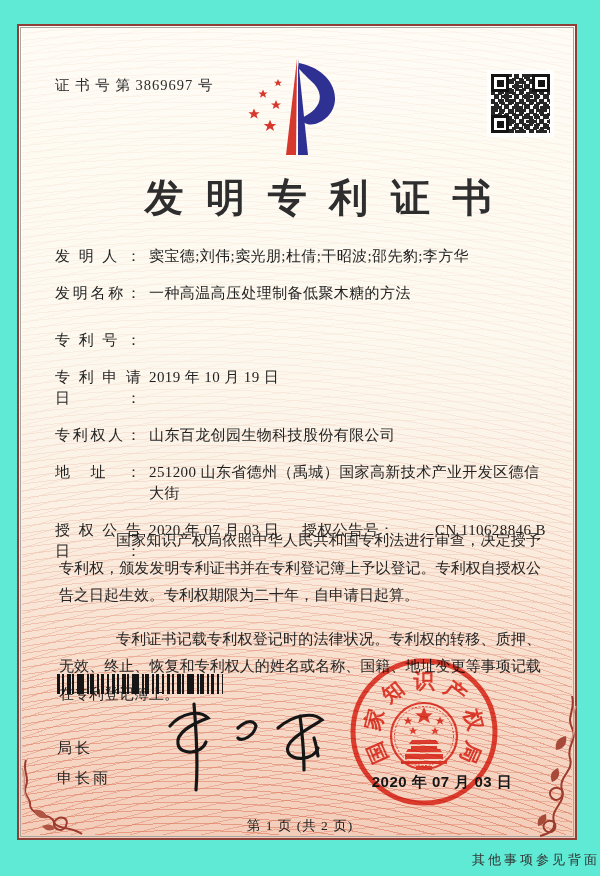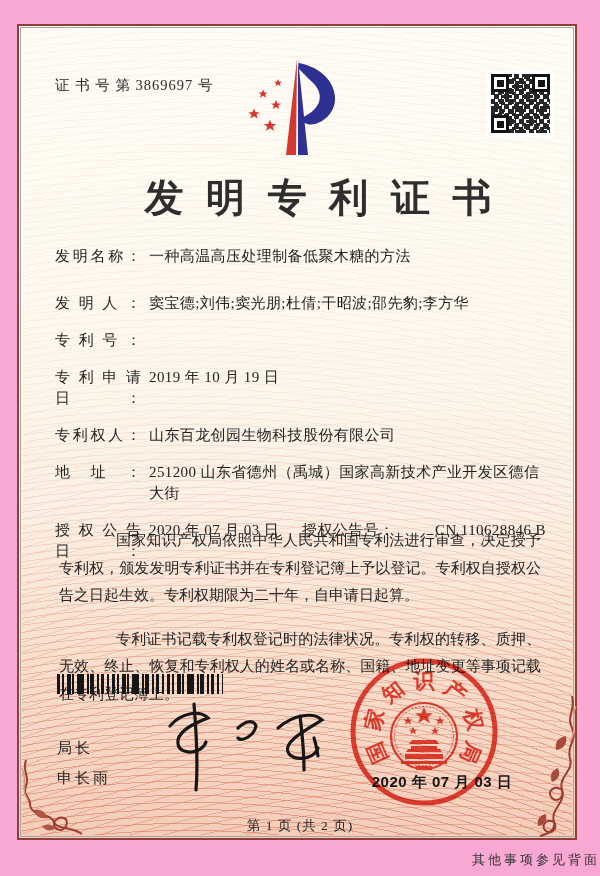--- a/index.html
+++ b/index.html
@@ -1,17 +1,17 @@
 <!DOCTYPE html>
 <html><head>
 <meta charset="utf-8">
 <style>
   html,body{margin:0;padding:0;}
   body{width:600px;height:876px;background:#fbf8f1;font-family:"Liberation Serif","DejaVu Serif",serif;}
-  .page{position:relative;width:600px;height:876px;background:#f9a8d4;overflow:hidden;}
+  .page{position:relative;width:600px;height:876px;background:#5eead4;overflow:hidden;}
   .abs{position:absolute;}
 
   
   .frame{position:absolute;left:17px;top:24px;width:560px;height:816px;box-sizing:border-box;
     border:2px solid #8e4038;
     background:linear-gradient(180deg,#fefcf5 0%,#fdf9ef 38%,#fbf0e3 60%,#f8dfce 78%,#f3cdb9 100%);}
   .frame-inner{position:absolute;inset:1px;border:1px solid #a7a5a0;pointer-events:none;}
   .waves{position:absolute;inset:3px;
     background:
       repeating-radial-gradient(circle at 30% 215%, rgba(219,110,84,.55) 0 1px, rgba(0,0,0,0) 1px 7px),
@@ -100,27 +100,27 @@
   <div class="abs qr">
     <div class="qr-noise"></div>
     <div class="qf tl"></div>
     <div class="qf tr"></div>
     <div class="qf bl"></div>
   </div>
 
   <div class="abs title">发明专利证书</div>
 
   <div class="abs fields">
+    <div class="frow">
+      <span class="lab">发明人：</span>
+      <span class="val">窦宝德;刘伟;窦光朋;杜倩;干昭波;邵先豹;李方华</span>
+    </div>
     <div class="frow gap-lg">
       <span class="lab">发明名称：</span>
       <span class="val">一种高温高压处理制备低聚木糖的方法</span>
-    </div>
-    <div class="frow">
-      <span class="lab">发明人：</span>
-      <span class="val">窦宝德;刘伟;窦光朋;杜倩;干昭波;邵先豹;李方华</span>
     </div>
     <div class="frow">
       <span class="lab">专利号：</span>
     </div>
     <div class="frow">
       <span class="lab">专利申请日：</span>
       <span class="val">2019 年 10 月 19 日</span>
     </div>
     <div class="frow">
       <span class="lab">专利权人：</span>

